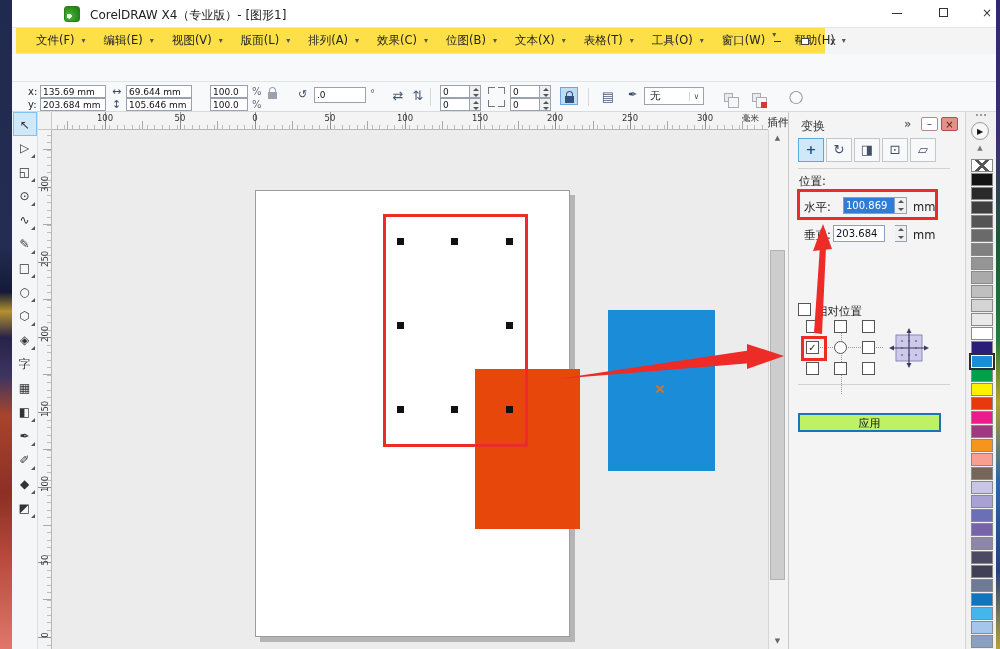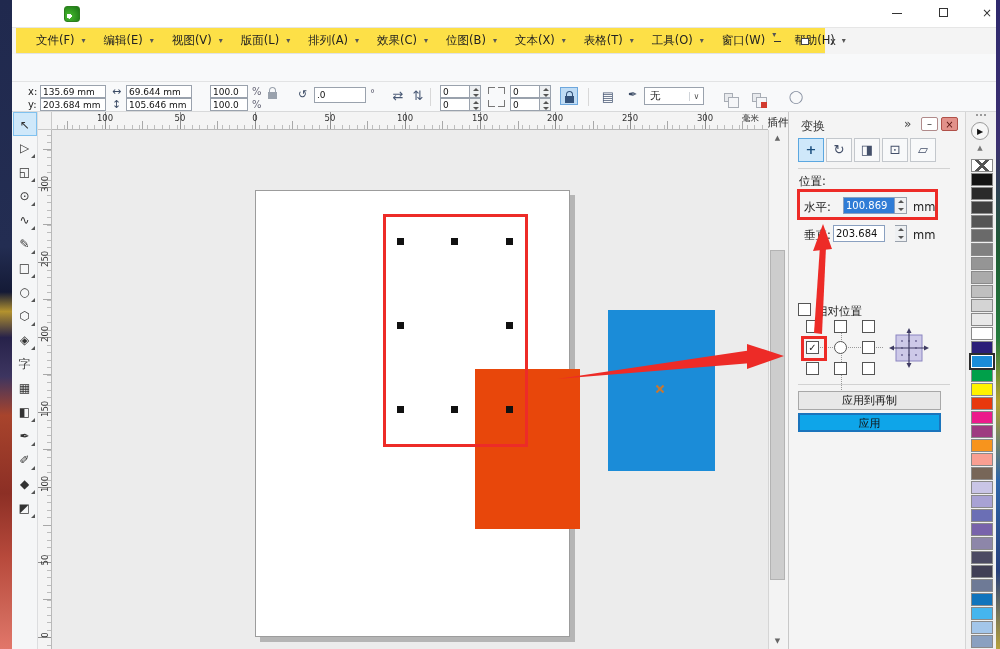--- a/index.html
+++ b/index.html
@@ -131,21 +131,21 @@
   .dock-hr { position:absolute; left:9px; width:152px; height:1px; background:#d2d2d2; }
   .dlabel { position:absolute; font-size:11.5px; color:#1a1a1a; }
   .dfld { position:absolute; width:52px; height:17px; background:#fff; border:1px solid #8aa0c0; font-size:10px; color:#111; padding:0 2px; }
   .dfld.sel { background:#2f7cd6; color:#fff; }
   .dspin { position:absolute; width:12px; height:17px; }
   .chk { position:absolute; width:13px; height:13px; background:#fff; border:1px solid #555; font-size:10px; line-height:12px; text-align:center; color:#222; }
   .radio { position:absolute; width:13px; height:13px; background:#fff; border:1px solid #555; border-radius:50%; }
   .dot-line-h { position:absolute; border-top:1px dotted #9a9a9a; }
   .dot-line-v { position:absolute; border-left:1px dotted #9a9a9a; }
   .dock-btn { position:absolute; left:9px; width:143px; height:19px; background:#e8e8e8; border:1px solid #a8a8a8; font-size:11px; color:#111; text-align:center; line-height:17px; }
-  .dock-btn.primary { background:#0ea5e9; border:2px solid #1a74bc; }
+  .dock-btn.primary { background:#bef264; border:2px solid #1a74bc; }
 
   
   #palette { left:965px; top:112px; width:31px; height:537px; background:#f0f0f0; border-left:1px solid #d5d5d5; }
   #pal-grip { position:absolute; left:10px; top:2px; width:10px; height:4px; border-top:2px dotted #9a9a9a; }
   #pal-flyout { position:absolute; left:5px; top:10px; width:18px; height:18px; border-radius:50%; background:#f6f6f6; border:1px solid #9a9a9a; text-align:center; line-height:17px; font-size:8px; color:#111; }
   #pal-up { position:absolute; left:4px; top:32px; width:20px; height:12px; text-align:center; font-size:7px; color:#777; }
   #palette-swatches { position:absolute; left:0; top:46px; width:31px; }
   .swatch { width:22px; height:13px; margin:1px auto 0 auto; border:1px solid #8a8a8a; }
   .swatch.none { background:#fff; background-image:linear-gradient(45deg, transparent 45%, #555 45% 55%, transparent 55%), linear-gradient(-45deg, transparent 45%, #555 45% 55%, transparent 55%); }
   .swatch.selected { outline:2px solid #2c2c2c; border:1px solid #fff; }
@@ -158,20 +158,21 @@
   #compass { position:absolute; left:100px; top:216px; }
 </style>
 </head>
 <body>
 
 <div class="abs" id="desk-left"></div>
 <div class="abs" id="desk-right"></div>
 
 <div class="abs" id="titlebar">
   <div class="abs" id="app-logo"></div>
+  <div class="abs" id="title-text">CorelDRAW X4（专业版）- [图形1]</div>
   <div class="abs wbtn" style="left:870px;"><span class="wline"></span></div>
   <div class="abs wbtn" style="left:916px;"><span class="wbox"></span></div>
   <div class="abs wbtn" style="left:960px;">×</div>
 </div>
 
 <div class="abs" id="menubar">
   <div class="abs" id="menu-items">
 
       <span style="display:flex;align-items:center;" class="none">
         <span class="mi">文件(F)</span>
@@ -497,21 +498,20 @@
     </g>
     <g fill="#3f3b63">
       <polygon points="0,20 5,17.5 5,22.5"></polygon>
       <polygon points="40,20 35,17.5 35,22.5"></polygon>
       <polygon points="20,0 17.5,5 22.5,5"></polygon>
       <polygon points="20,40 17.5,35 22.5,35"></polygon>
     </g>
   </svg>
 
   <div class="dock-hr" style="top:272px;"></div>
-  <div class="dock-btn" style="top:279px;">应用到再制</div>
   <div class="dock-btn primary" style="top:301px;">应用</div>
 </div>
 
 <div class="abs" id="palette">
   <div id="pal-grip"></div>
   <div id="pal-flyout">▶</div>
   <div id="pal-up">▲</div>
   <div id="palette-swatches">
 
   <div class="swatch none"></div>

